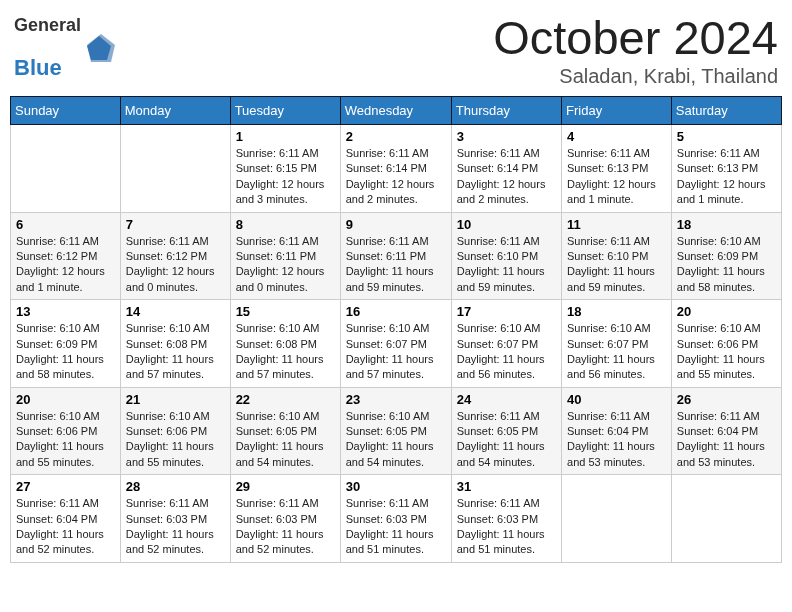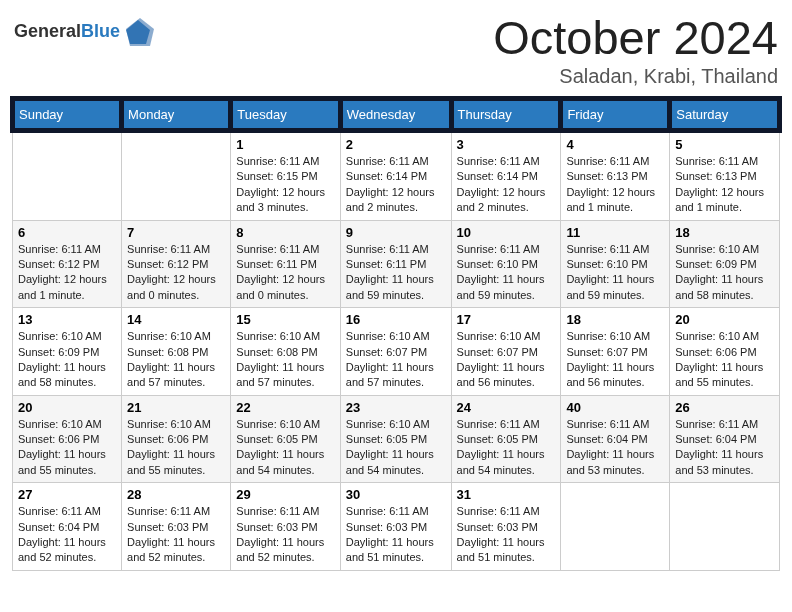--- a/index.html
+++ b/index.html
@@ -17,32 +17,33 @@
       margin-bottom: 8px;
       padding: 0 4px;
     }
     .logo {
       display: flex;
       align-items: center;
       margin-top: 6px;
     }
     .logo-text {
       display: flex;
-      flex-direction: row;
+      flex-direction: column;
       line-height: 1.1;
     }
     .logo-general {
       font-size: 18px;
       font-weight: bold;
       color: #333;
     }
     .logo-blue {
-      font-size: 18px;
+      font-size: 22px;
       font-weight: bold;
       color: #2a7abf;
+      margin-top: 20px;
     }
     .logo-icon {
       width: 32px;
       height: 32px;
       margin-left: 2px;
     }
     .title-block {
       text-align: right;
     }
     .month-title {
@@ -59,21 +60,21 @@
       border-collapse: collapse;
       font-size: 11px;
     }
     .calendar th {
       background-color: #2a7abf;
       color: white;
       padding: 6px 4px;
       text-align: left;
       font-size: 13px;
       font-weight: normal;
-      border: 5px solid #0f172a;
+      border: 1px solid #0f172a;
     }
     .calendar td {
       border: 1px solid #ccc;
       vertical-align: top;
       padding: 4px 5px;
       width: 113px;
       min-height: 80px;
       background: #fff;
     }
     .calendar tr:nth-child(even) td {

